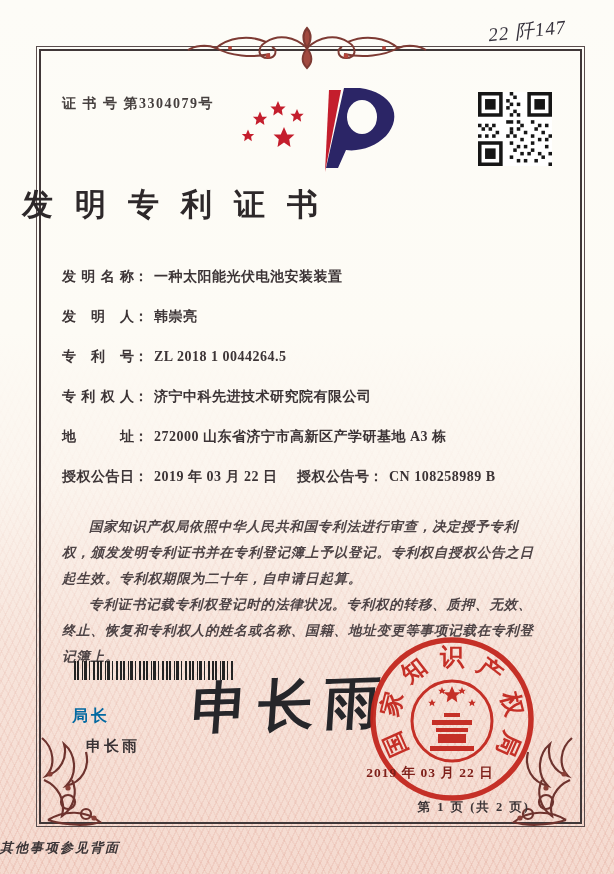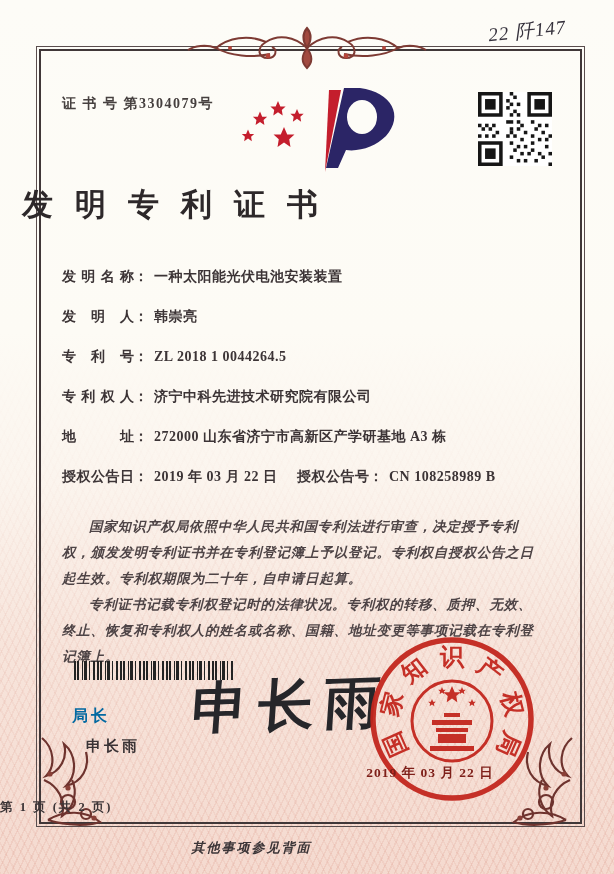--- a/index.html
+++ b/index.html
@@ -44,23 +44,23 @@
       #232323 10px 13px, transparent 13px 15px,
       #232323 15px 16px, transparent 16px 19px,
       #232323 19px 21px, transparent 21px 23px);}
   .director-title{left:72px;top:706px;font-size:16px;font-weight:700;letter-spacing:3px;color:#0369a1;}
   .director-name{left:86px;top:737px;font-size:15px;font-weight:700;letter-spacing:3px;color:#3a3335;}
   .signature{left:192px;top:668px;width:220px;font-size:56px;font-weight:600;color:#26262a;
     letter-spacing:10px;transform:rotate(-2deg) skewX(-6deg);white-space:nowrap;}
   .seal{left:366px;top:633px;width:172px;height:172px;opacity:0.95;}
   .seal-date{left:350px;top:764px;width:160px;text-align:center;font-size:13.5px;font-weight:700;
     color:#7e1f19;letter-spacing:1px;}
-  .page-footer{left:0;top:799px;width:530px;text-align:left;font-size:12.5px;font-weight:700;
+  .page-footer{left:0;top:799px;width:530px;text-align:right;font-size:12.5px;font-weight:700;
     letter-spacing:2px;color:#3c3537;}
-  .back-note{left:0;top:839px;width:503px;text-align:center;font-size:13px;font-weight:700;
+  .back-note{left:0;top:839px;width:503px;font-size:13px;font-weight:700;
     font-style:italic;letter-spacing:2px;color:#3b3537;}
   .corner{position:absolute;width:78px;height:104px;}
   .corner.bl{left:38px;bottom:46px;}
   .corner.br{right:38px;bottom:46px;transform:scaleX(-1);}
   .top-ornament{left:186px;top:26px;width:242px;height:44px;}
 </style>
 </head>
 <body>
 
 <div class="page">

